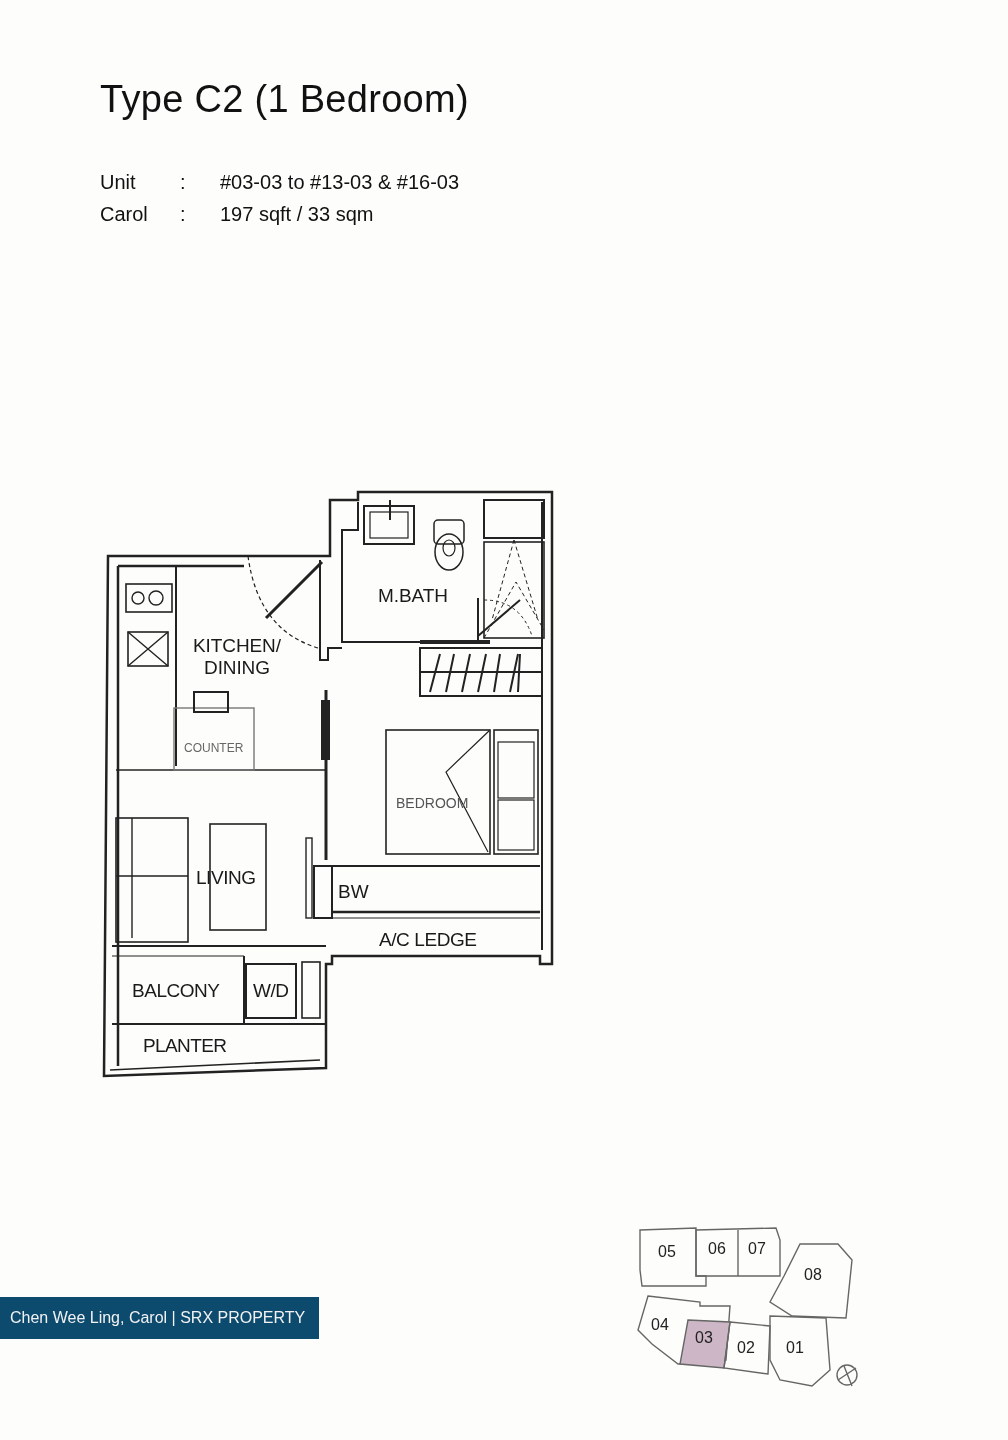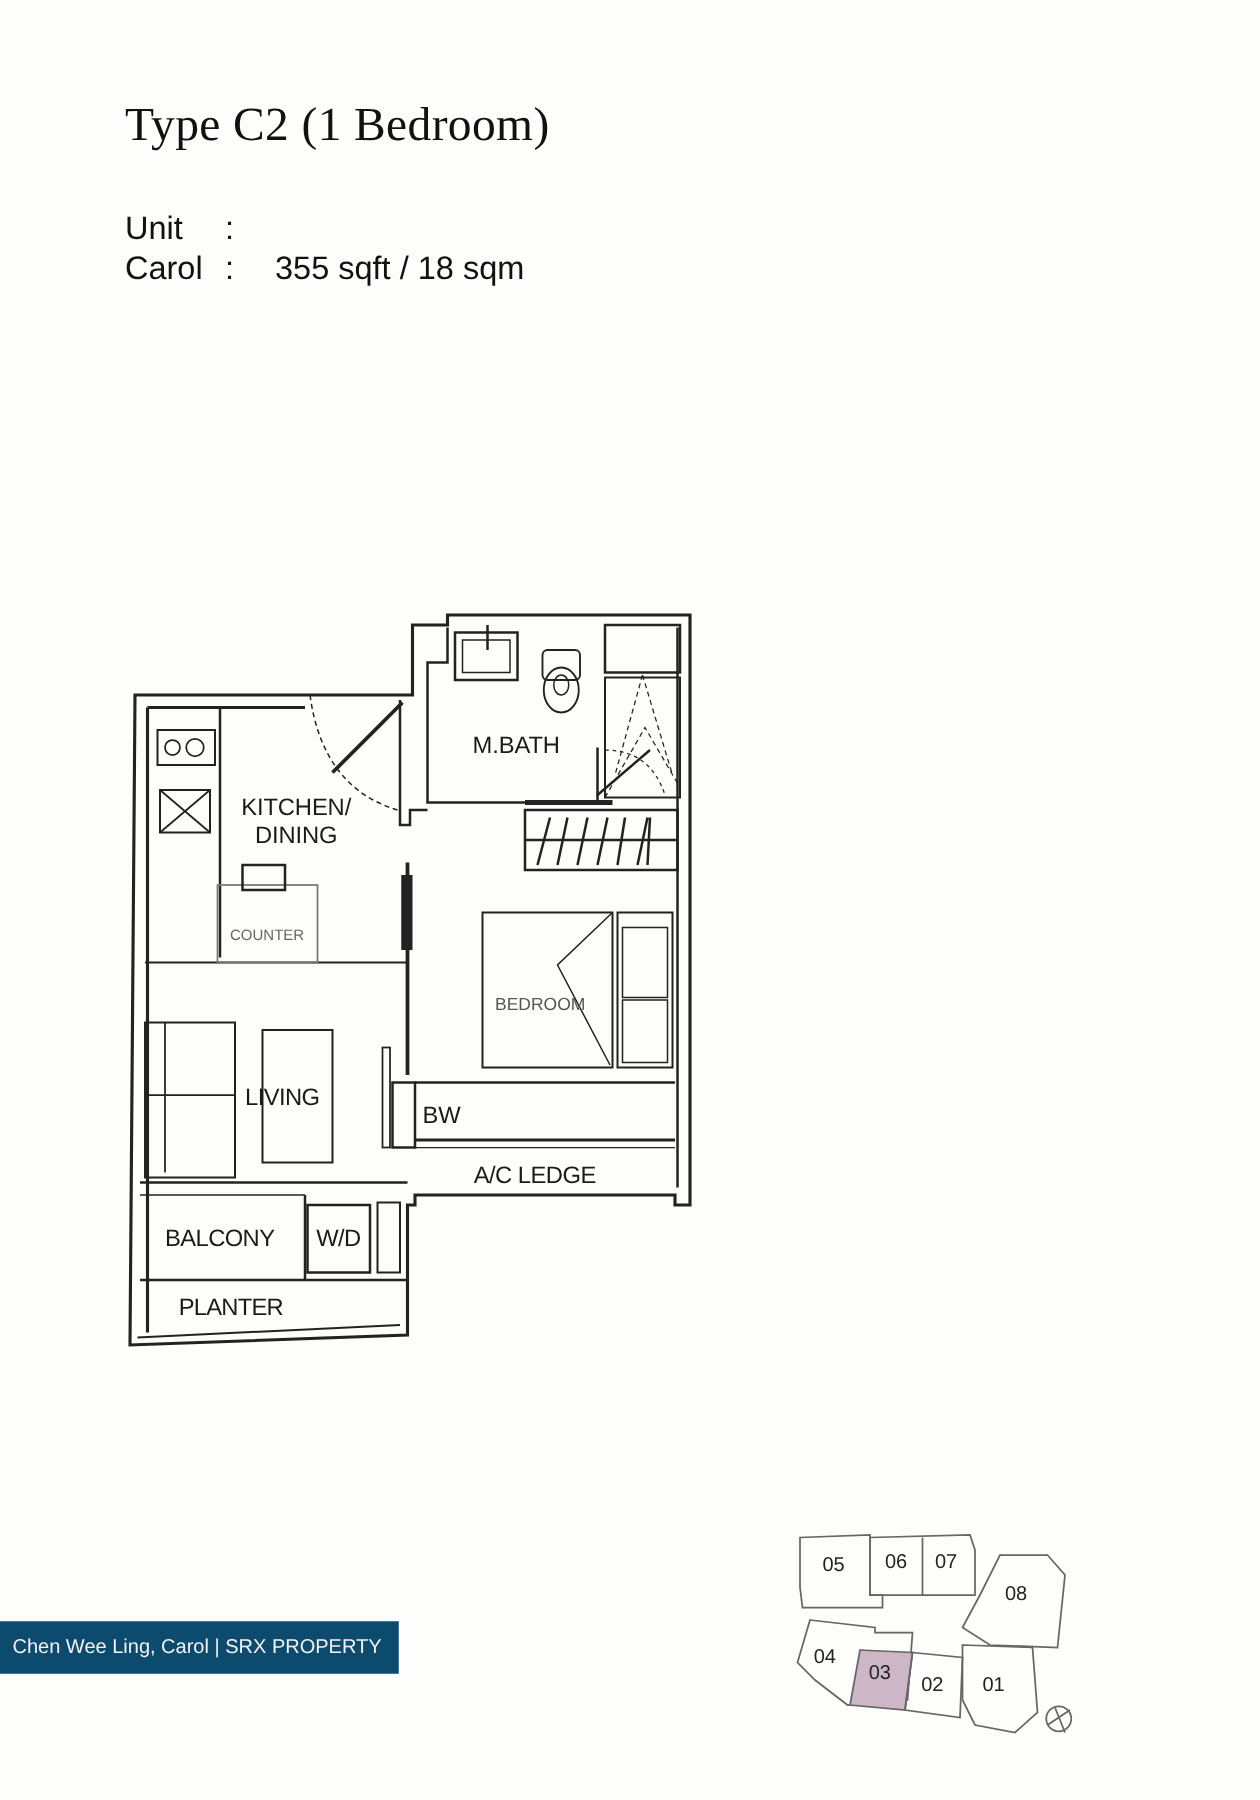--- a/index.html
+++ b/index.html
@@ -1,39 +1,40 @@
 <!DOCTYPE html>
 <html><head>
 <meta charset="utf-8">
 <style>
   html,body{margin:0;padding:0;}
   body{width:1008px;height:1440px;background:#fdfdfb;position:relative;overflow:hidden;font-family:"Liberation Sans",sans-serif;color:#1a1a1a;}
-  .title{position:absolute;left:100px;top:78px;font-size:38px;letter-spacing:0.3px;color:#111;font-family:Liberation Serif, serif;}
-  .info{position:absolute;left:100px;top:166px;font-size:26px;line-height:32px;color:#111;}
+  .title{position:absolute;left:100px;top:78px;font-size:38px;letter-spacing:0.3px;color:#111;}
+  .info{position:absolute;left:100px;top:166px;font-size:20px;line-height:32px;color:#111;}
   .info .row{display:flex;}
   .info .k{width:80px;}
   .info .c{width:40px;}
   svg.plan{position:absolute;left:0;top:0;}
   .room-label{font-family:"Liberation Sans",sans-serif;font-size:19px;fill:#1a1a1a;font-weight:400;}
   .watermark{position:absolute;left:0;top:1297px;width:319px;height:42px;background:#0c4a6e;color:#f2f2f2;font-size:16px;line-height:42px;padding-left:10px;box-sizing:border-box;white-space:nowrap;}
 </style>
 </head>
 <body>
 
 <div class="title">Type C2 (1 Bedroom)</div>
 
 <div class="info">
   <div class="row">
     <span class="k">Unit</span>
     <span class="c">:</span>
+    <span>#03-03 to #13-03 &amp; #16-03</span>
   </div>
   <div class="row">
     <span class="k">Carol</span>
     <span class="c">:</span>
-    <span>355 sqft / 18 sqm</span>
+    <span>197 sqft / 33 sqm</span>
   </div>
 </div>
 
 <svg class="plan" width="1008" height="1440" viewBox="0 0 1008 1440">
   <g fill="none" stroke="#222" stroke-width="2.5">
 
     <path d="M108 556 L330 556 L330 500 L358 500 L358 492 L552 492 L552 964 L540 964 L540 956 L332 956 L332 964 L326 964 L326 1068 L104 1076 Z"></path>
 
     <path d="M118 566 L244 566"></path>
     <path d="M118 566 L118 1066"></path>

